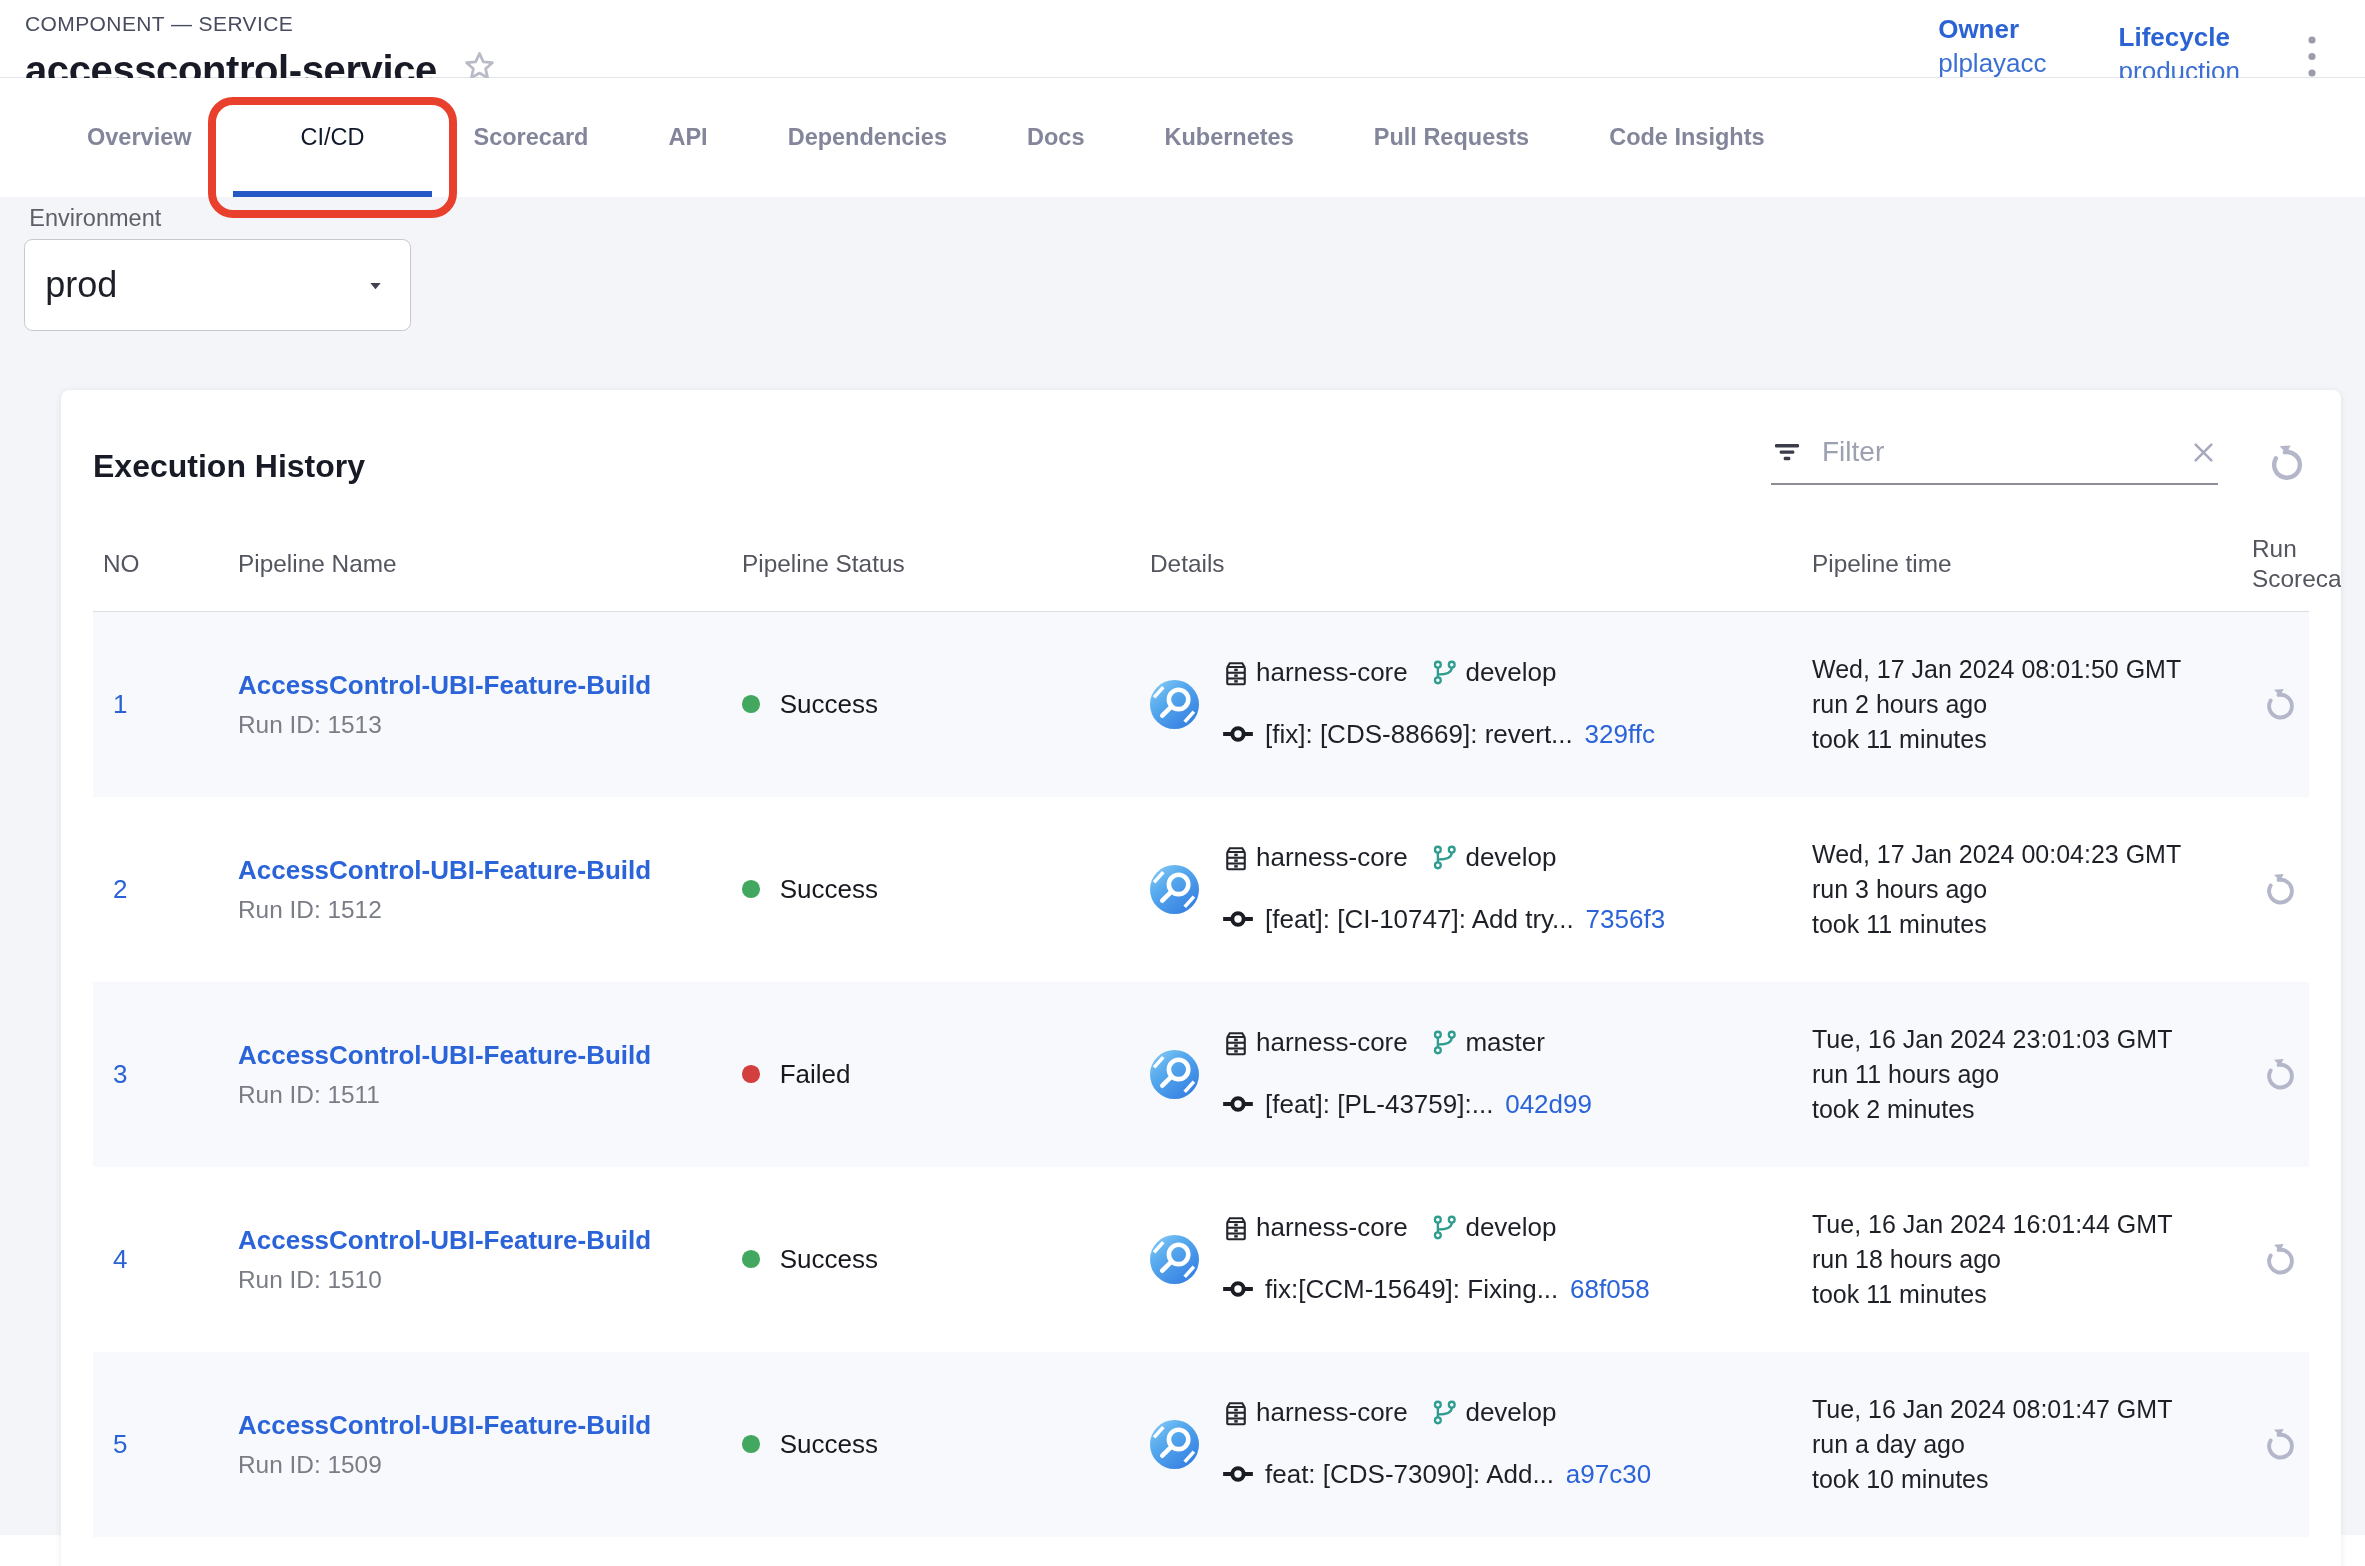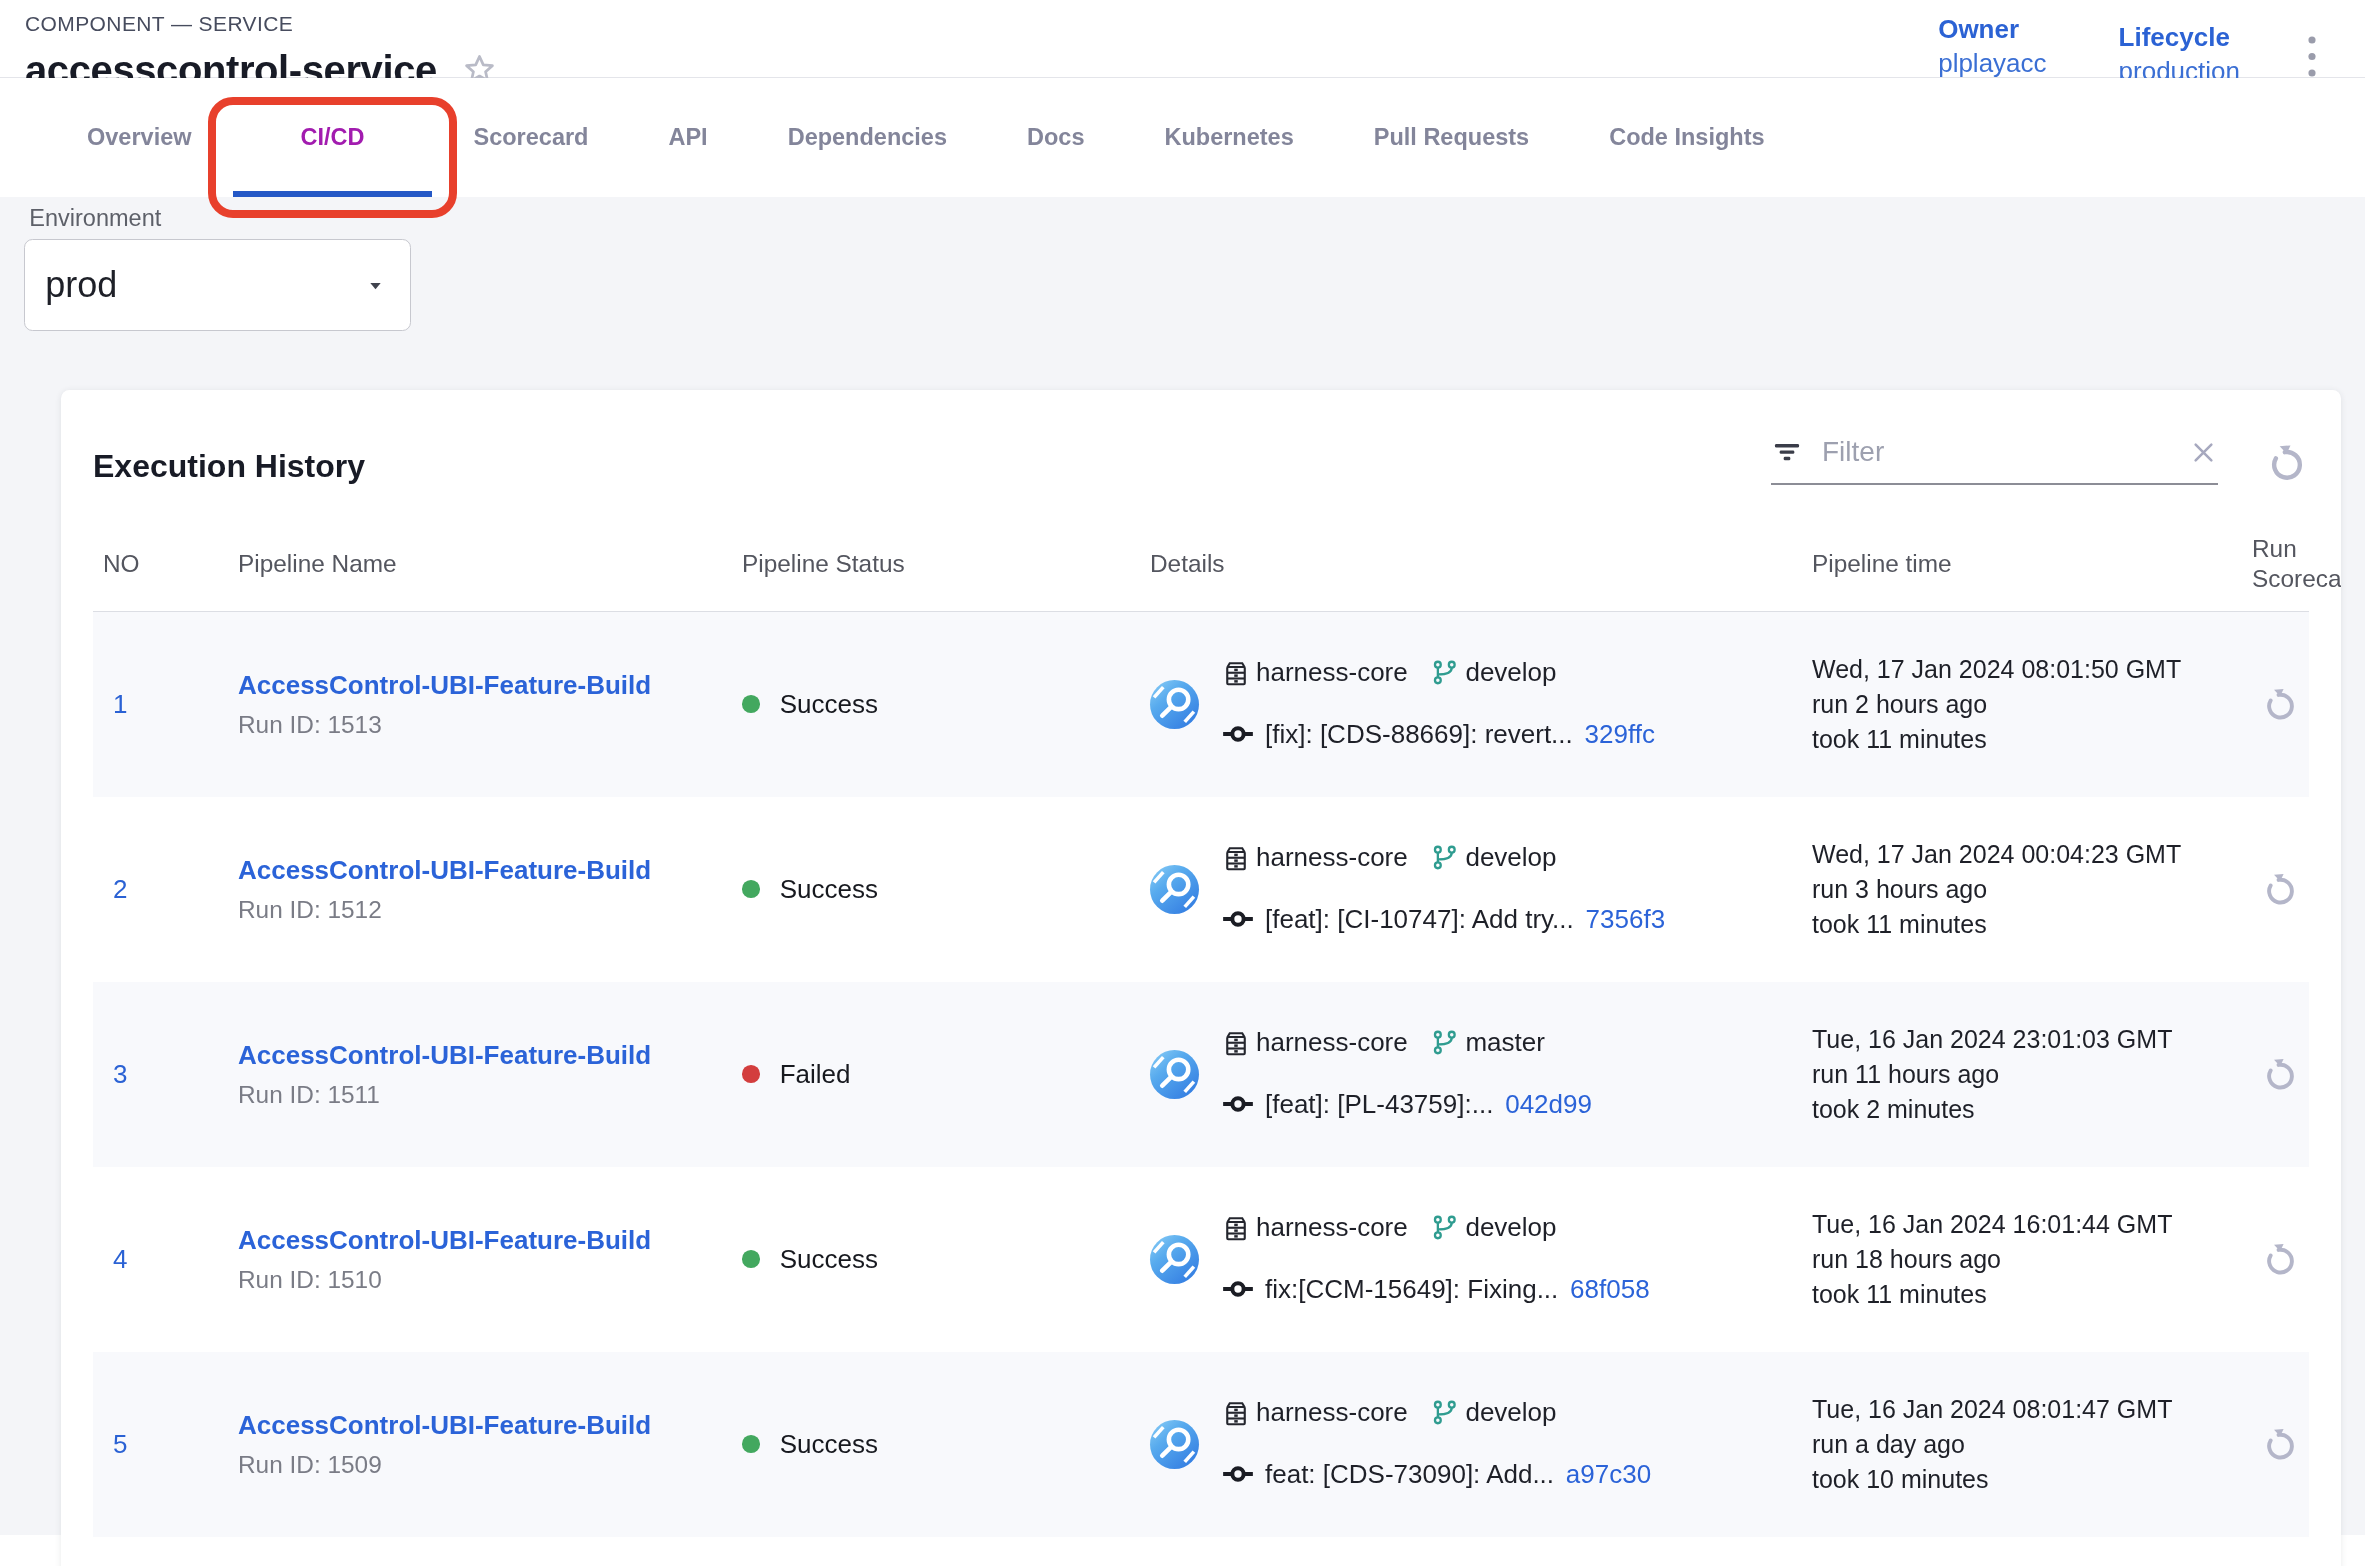--- a/index.html
+++ b/index.html
@@ -7,40 +7,40 @@
     width:2366px;height:1567px;background:#ffffff;
     font-family:"Liberation Sans","DejaVu Sans",sans-serif;
     color:#1e2028;position:relative;
   }
   
   .page-header{
     height:78px;background:#fff;border-bottom:1.7px solid #e4e5ea;
     padding:11.8px 34px 0 25px;box-sizing:border-box;position:relative;
   }
   .kind-label{font-size:21px;font-weight:500;color:#474c5e;letter-spacing:0.4px;}
-  .title-row{display:flex;align-items:center;margin-top:11.8px;}
+  .title-row{display:flex;align-items:flex-start;margin-top:11.8px;}
   .page-title{font-size:40px;font-weight:700;color:#181b26;letter-spacing:-0.4px;}
   .star-btn{margin-left:23.5px;display:flex;align-items:center;cursor:pointer;}
   .header-meta{position:absolute;top:13.5px;right:37px;display:flex;align-items:flex-start;gap:72px;}
   .meta-block{display:flex;flex-direction:column;gap:3px;}
   .meta-block.lifecycle{margin-top:8.4px;}
   .meta-label{font-size:26px;font-weight:700;color:#2b62d4;}
   .meta-value{font-size:26px;font-weight:400;color:#3b6fd4;}
   .kebab{margin-top:15px;margin-left:-17px;cursor:pointer;}
   
   .tabbar{
     height:119px;background:#fff;display:flex;align-items:stretch;
     padding-left:47px;position:relative;
   }
   .tab{
     display:flex;align-items:center;justify-content:center;
     padding:0 40px;font-size:23.5px;font-weight:600;color:#83859a;
     position:relative;cursor:pointer;white-space:nowrap;
   }
-  .tab.active{color:#a21caf;font-weight:700;min-width:202px;box-sizing:border-box;}
+  .tab.active{color:#0f172a;font-weight:400;min-width:202px;box-sizing:border-box;}
   .tab.active .tab-underline{
     position:absolute;left:1.7px;right:1.7px;bottom:0;height:5.9px;background:#2458c6;
   }
   .annotation-box{
     position:absolute;left:-23.5px;right:-23.5px;top:18.5px;height:121px;
     border:8.4px solid #e8402c;border-radius:25px;pointer-events:none;box-sizing:border-box;
   }
   
   .content{background:#f4f5f8;height:1338px;padding-top:8.4px;box-sizing:border-box;padding-left:36px;}
   .env-label{font-size:23.5px;color:#5d6069;margin-left:-6.7px;display:block;}

